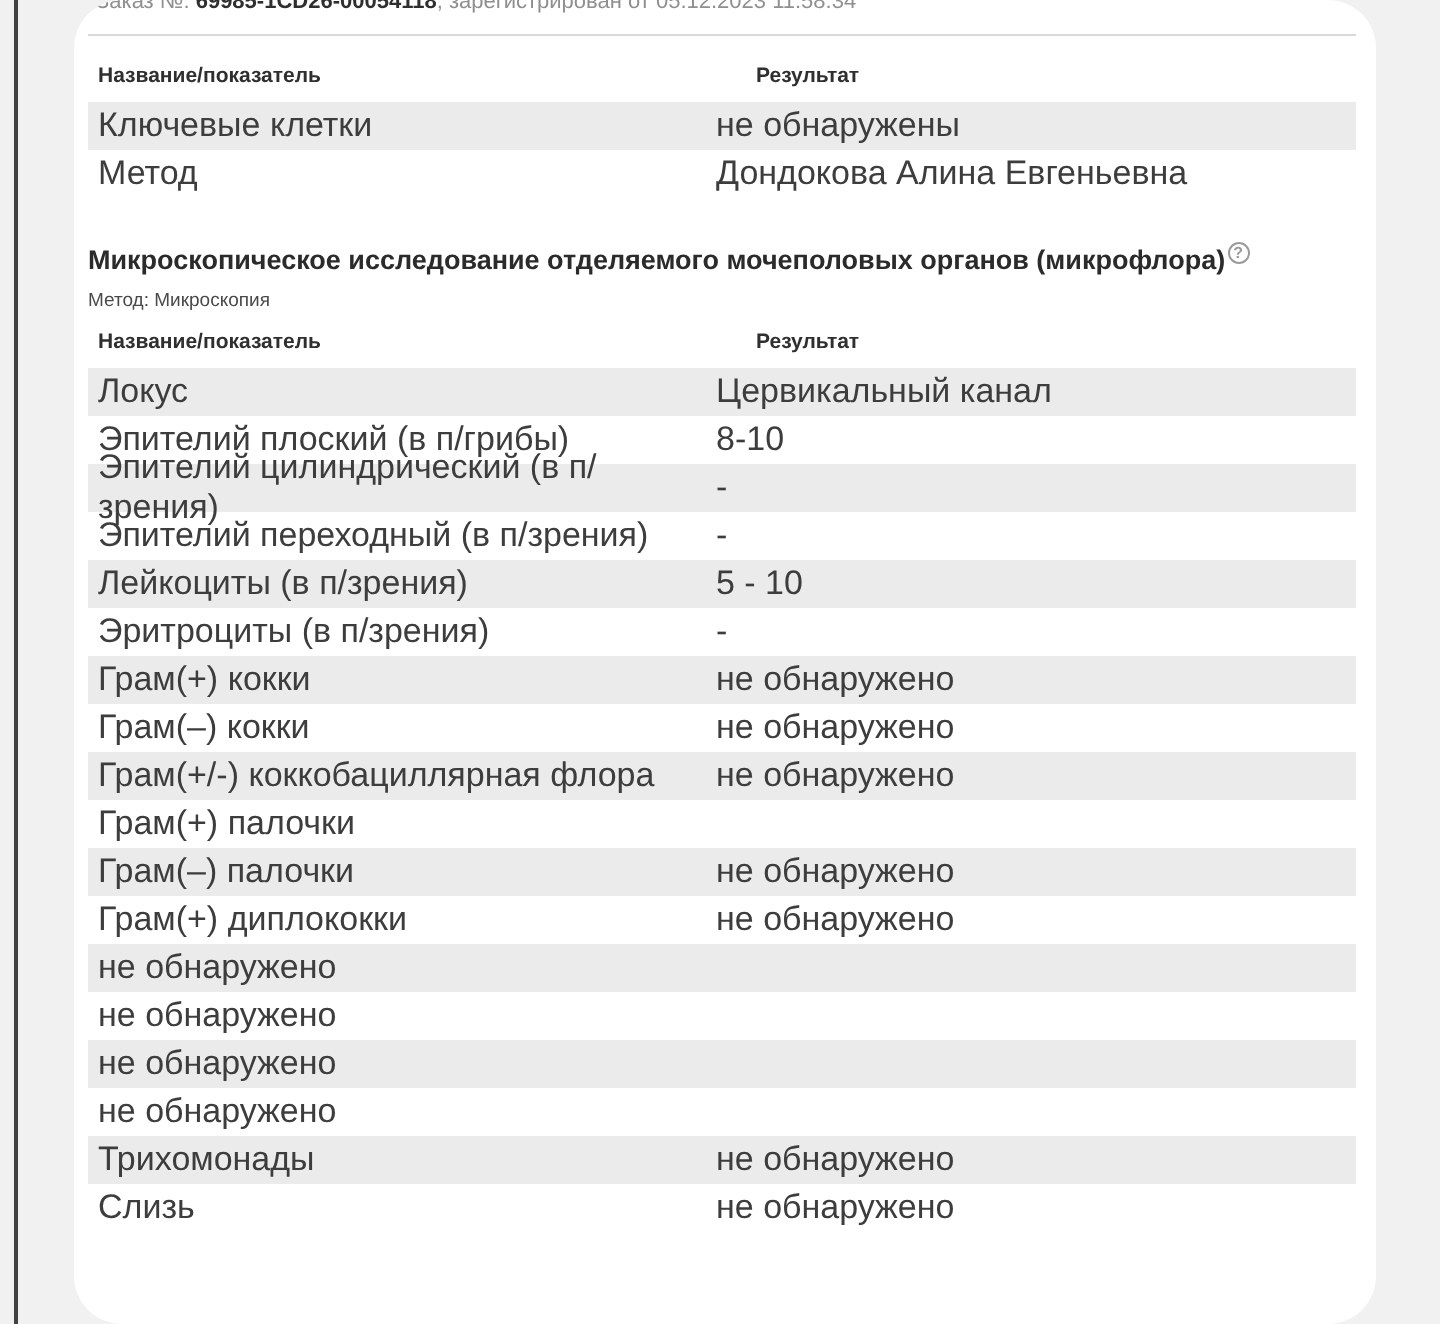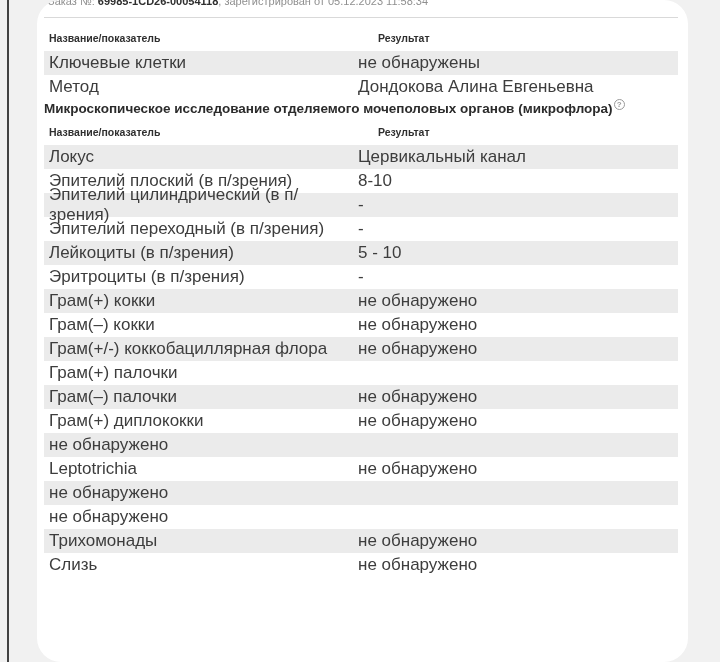--- a/index.html
+++ b/index.html
@@ -68,20 +68,21 @@
     height: 24px;
     padding: 0 5px;
     font-size: 17px;
     color: var(--text);
   }
   .trow.striped { background: var(--stripe); }
   .cell.name { width: 309px; flex: none; }
   .cell.result { flex: 1; }
 
   .section-title {
+    margin-top: 22px;
     font-size: 13.5px;
     font-weight: bold;
     color: #2b2b2b;
     line-height: 17px;
   }
   .info-icon {
     display: inline-block;
     width: 11px; height: 11px;
     border: 1px solid #9a9a9a;
     border-radius: 50%;
@@ -127,33 +128,34 @@
           <div class="trow">
             <div class="cell name">Метод</div>
             <div class="cell result">Дондокова Алина Евгеньевна</div>
           </div>
         </div>
     </div>
 
     <div class="section-title">
       <span>Микроскопическое исследование отделяемого мочеполовых органов (микрофлора)</span><span class="info-icon">?</span>
     </div>
+    <div class="method-line">Метод: Микроскопия</div>
 
     <div class="table2">
       <div class="thead">
         <div class="h-name">Название/показатель</div>
         <div class="h-result">Результат</div>
       </div>
       <div>
           <div class="trow striped">
             <div class="cell name">Локус</div>
             <div class="cell result">Цервикальный канал</div>
           </div>
           <div class="trow">
-            <div class="cell name">Эпителий плоский (в п/зрения)</div>
+            <div class="cell name">Эпителий плоский (в п/грибы)</div>
             <div class="cell result">8-10</div>
           </div>
           <div class="trow striped">
             <div class="cell name">Эпителий цилиндрический (в п/зрения)</div>
             <div class="cell result">-</div>
           </div>
           <div class="trow">
             <div class="cell name">Эпителий переходный (в п/зрения)</div>
             <div class="cell result">-</div>
           </div>
@@ -185,21 +187,20 @@
             <div class="cell result">не обнаружено</div>
           </div>
           <div class="trow">
             <div class="cell name">Грам(+) диплококки</div>
             <div class="cell result">не обнаружено</div>
           </div>
           <div class="trow striped">
             <div class="cell result">не обнаружено</div>
           </div>
           <div class="trow">
-            <div class="cell name">Leptotrichia</div>
             <div class="cell result">не обнаружено</div>
           </div>
           <div class="trow striped">
             <div class="cell result">не обнаружено</div>
           </div>
           <div class="trow">
             <div class="cell result">не обнаружено</div>
           </div>
           <div class="trow striped">
             <div class="cell name">Трихомонады</div>

